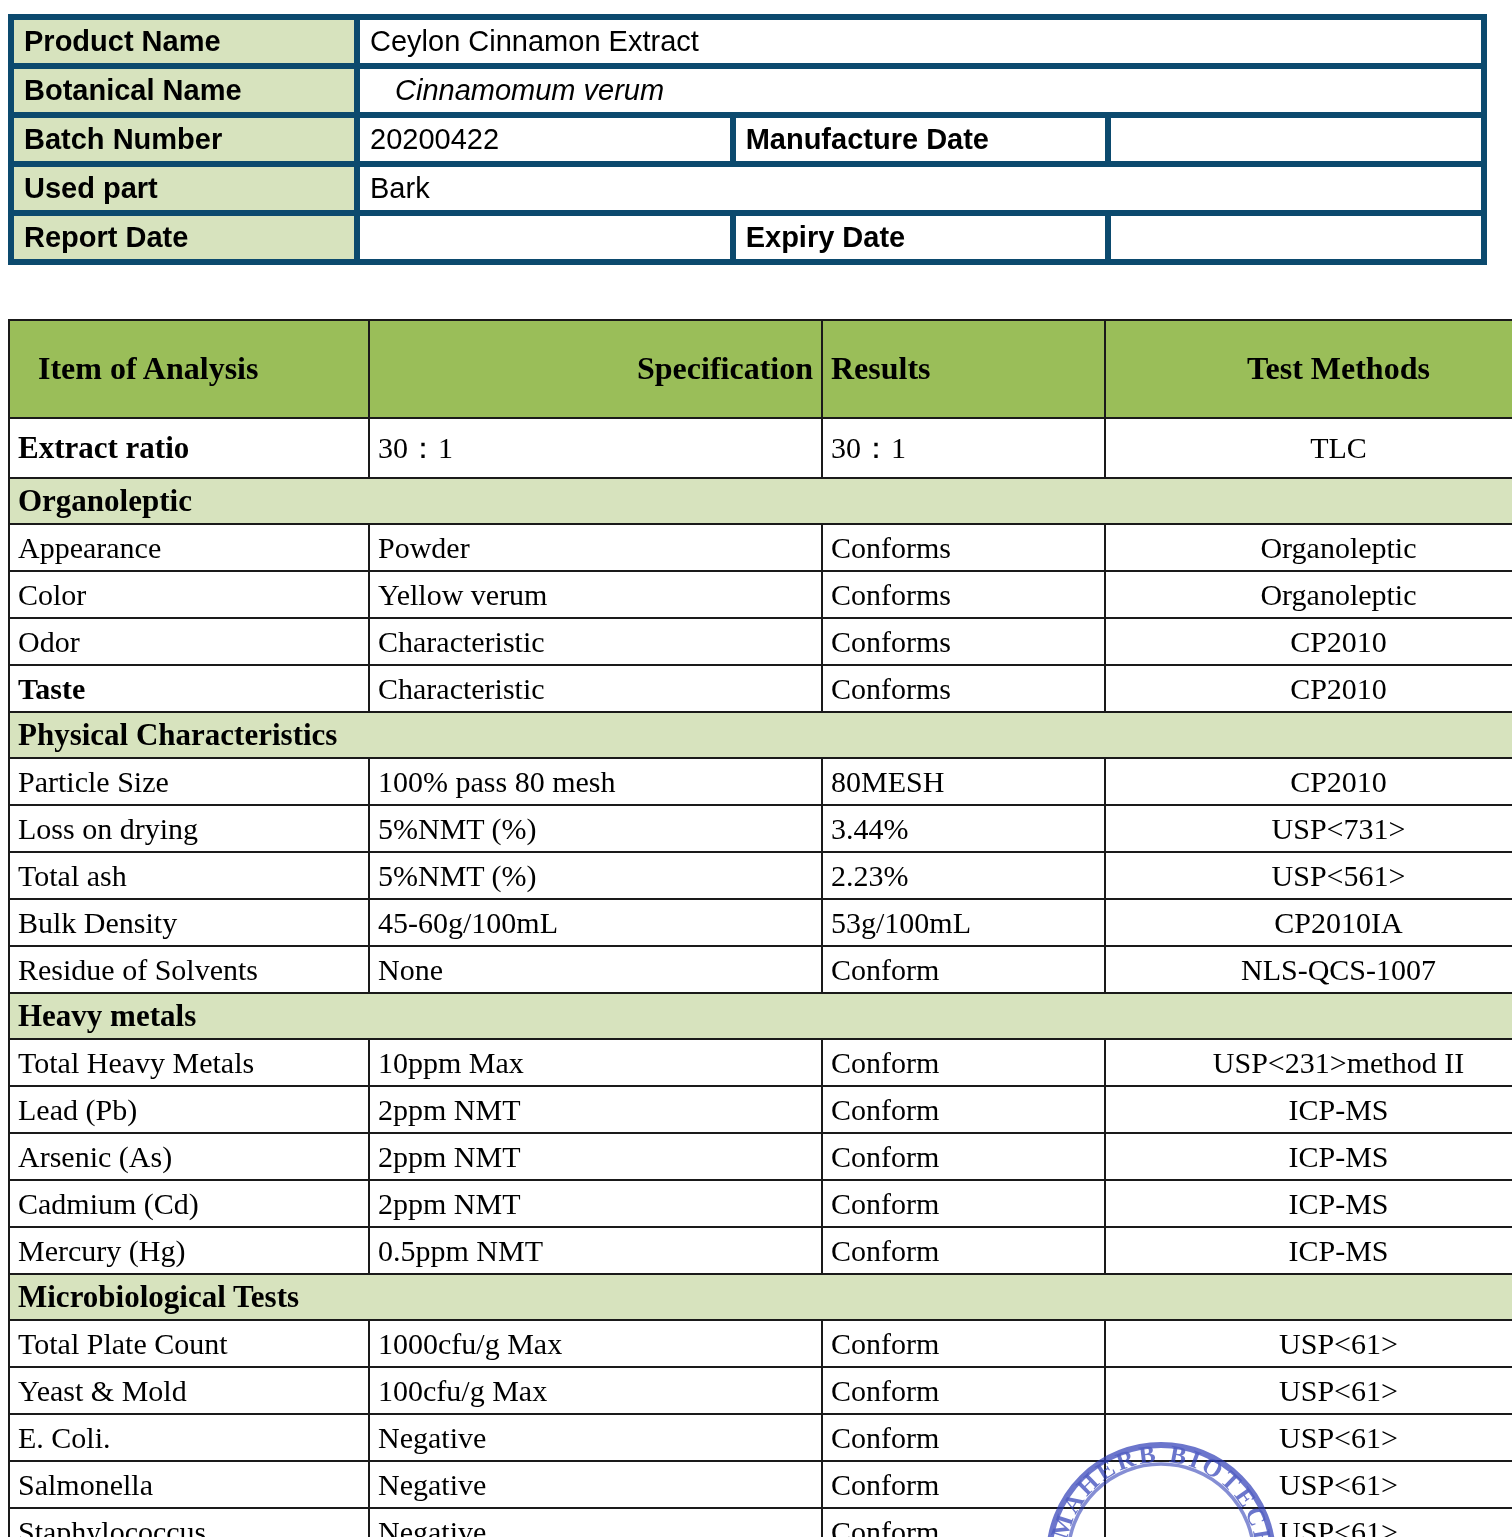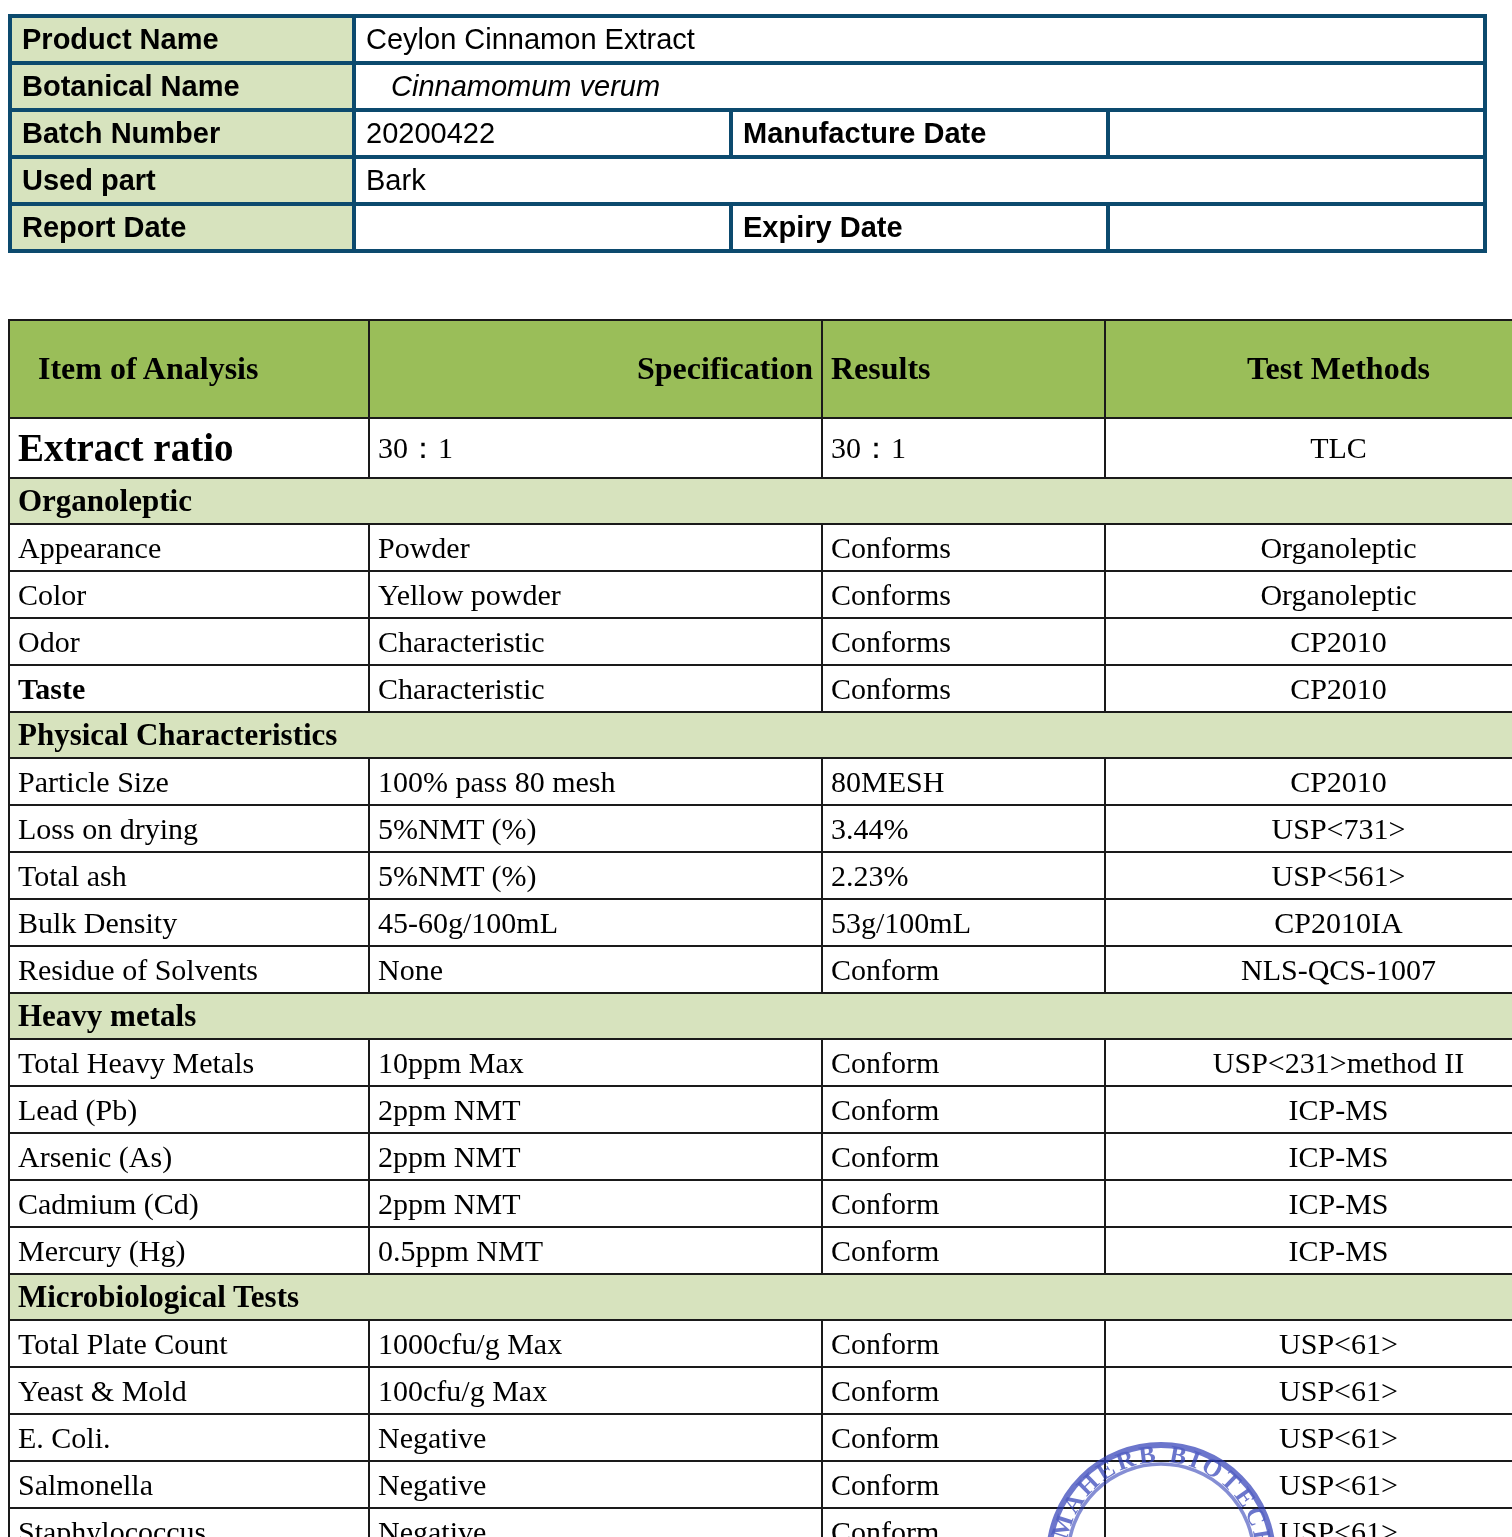--- a/index.html
+++ b/index.html
@@ -24,21 +24,21 @@
   
   .info-table {
     position: absolute;
     left: 8px;
     top: 14px;
     width: 1479px;
     border-collapse: collapse;
     table-layout: fixed;
   }
   .info-table td {
-    border: 4px solid #0c4a6e;
+    border: 6px solid #0c4a6e;
     height: 43px;
     padding: 0 10px;
     font-family: "Liberation Sans", sans-serif;
     font-size: 29px;
     line-height: 1;
     color: #000;
     vertical-align: middle;
     overflow: hidden;
     white-space: nowrap;
   }
@@ -94,21 +94,21 @@
   }
   .coa-table th.c-item   { width: 322px; padding-left: 28px; }
   .coa-table th.c-spec   { width: 435px; text-align: right; }
   .coa-table th.c-result { width: 265px; }
   .coa-table th.c-method { width: 449px; text-align: center; }
 
   .coa-table td.method { text-align: center; }
 
   tr.data-row td { height: 45px; }
   tr.ratio-row td { height: 58px; }
-  tr.ratio-row td.item { font-weight: bold; font-size: 39px; }
+  tr.ratio-row td.item { font-weight: bold; font-size: 31px; }
   tr.data-row td.item.bold { font-weight: bold; border-radius: 15px; }
 
   tr.section-row td {
     background: #d7e3be;
     font-weight: bold;
     font-size: 31px;
     height: 44px;
   }
 
   
@@ -177,21 +177,21 @@
           <td colspan="4">Organoleptic</td>
         </tr>
         <tr class="data-row">
           <td class="item">Appearance</td>
           <td class="spec">Powder</td>
           <td class="result">Conforms</td>
           <td class="method">Organoleptic</td>
         </tr>
         <tr class="data-row">
           <td class="item">Color</td>
-          <td class="spec">Yellow powder</td>
+          <td class="spec">Yellow verum</td>
           <td class="result">Conforms</td>
           <td class="method">Organoleptic</td>
         </tr>
         <tr class="data-row">
           <td class="item">Odor</td>
           <td class="spec">Characteristic</td>
           <td class="result">Conforms</td>
           <td class="method">CP2010</td>
         </tr>
         <tr class="data-row">

